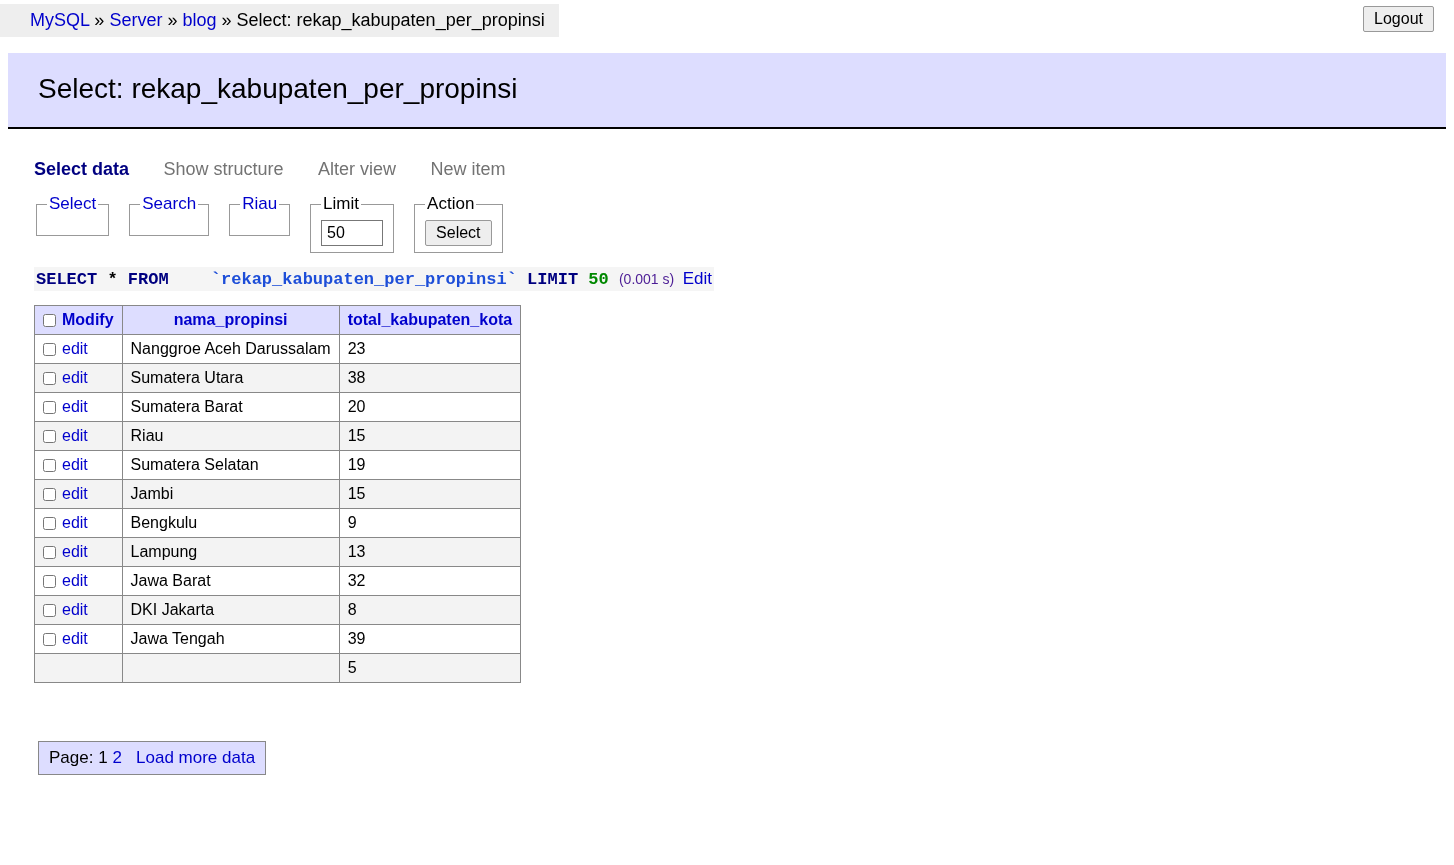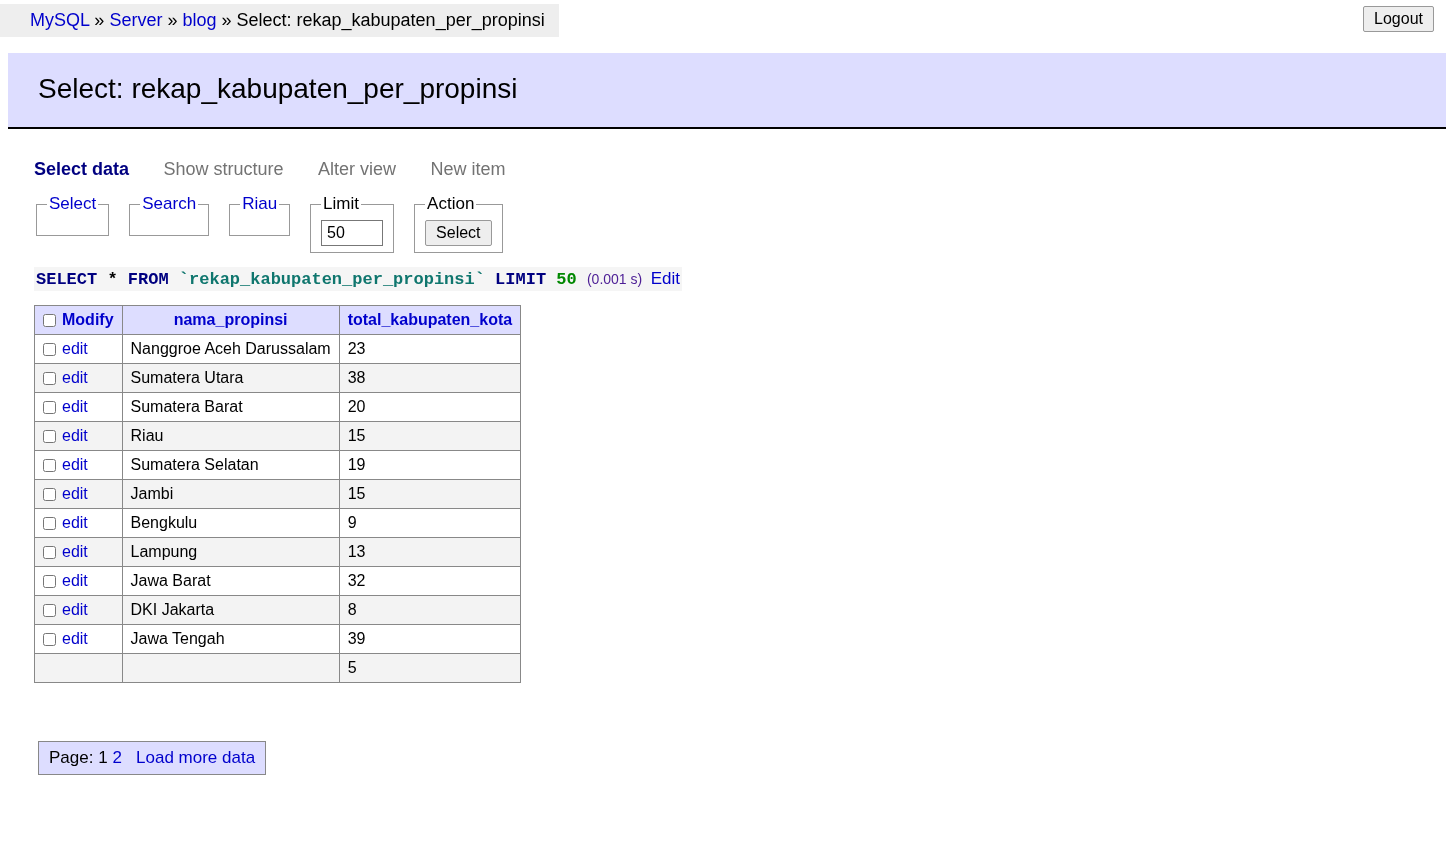--- a/index.html
+++ b/index.html
@@ -91,21 +91,21 @@
     display: inline-block;
     padding: 2px 2px;
     font-size: 16px;
   }
   .query-line code {
     font-family: "Courier New", monospace;
     font-weight: bold;
     font-size: 17px;
   }
   .kw { color: #000080; }
-  .tbl { color: #0f766e; }
+  .tbl { color: #1d4ed8; margin-left: 32px; }
   .num { color: #080; }
   .timing { color: #4c1d95; font-size: 14px; }
   .editlink { color: #00c; text-decoration: none; font-size: 17px; margin-left: 4px;}
   .data-wrap {
     position: relative;
     margin: 14px 0 0 34px;
     width: 560px;
     overflow: hidden;
     height: 472px;
   }

